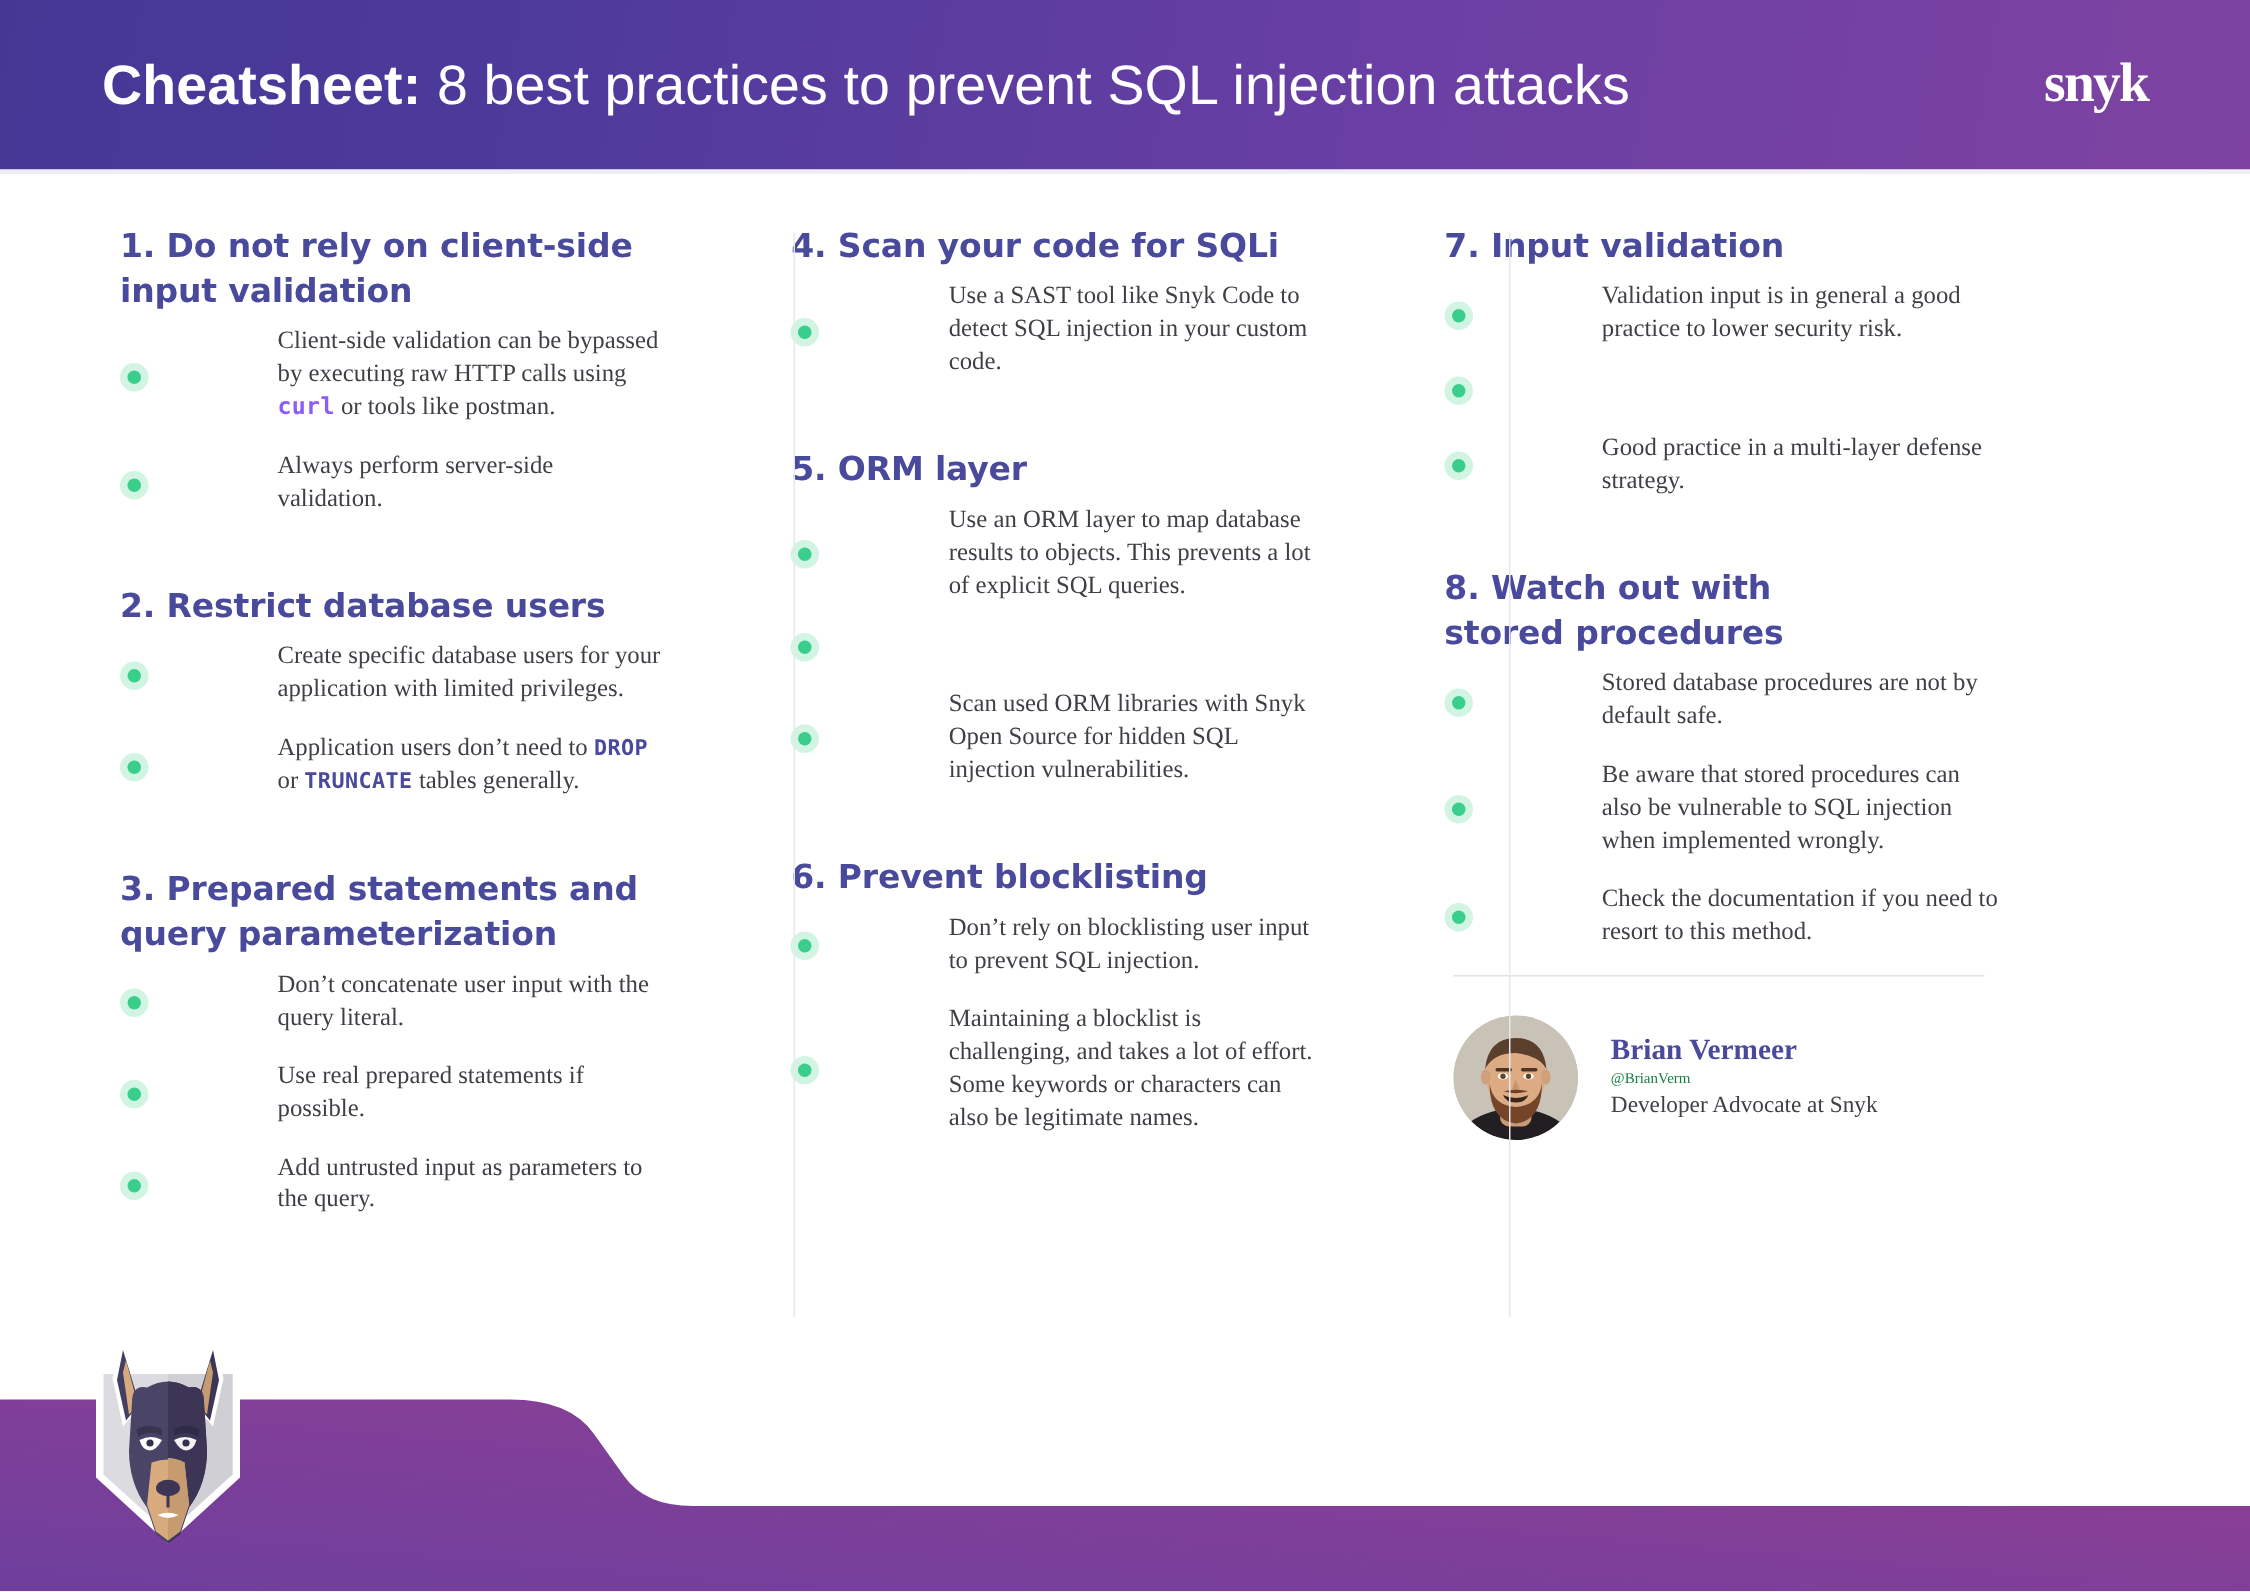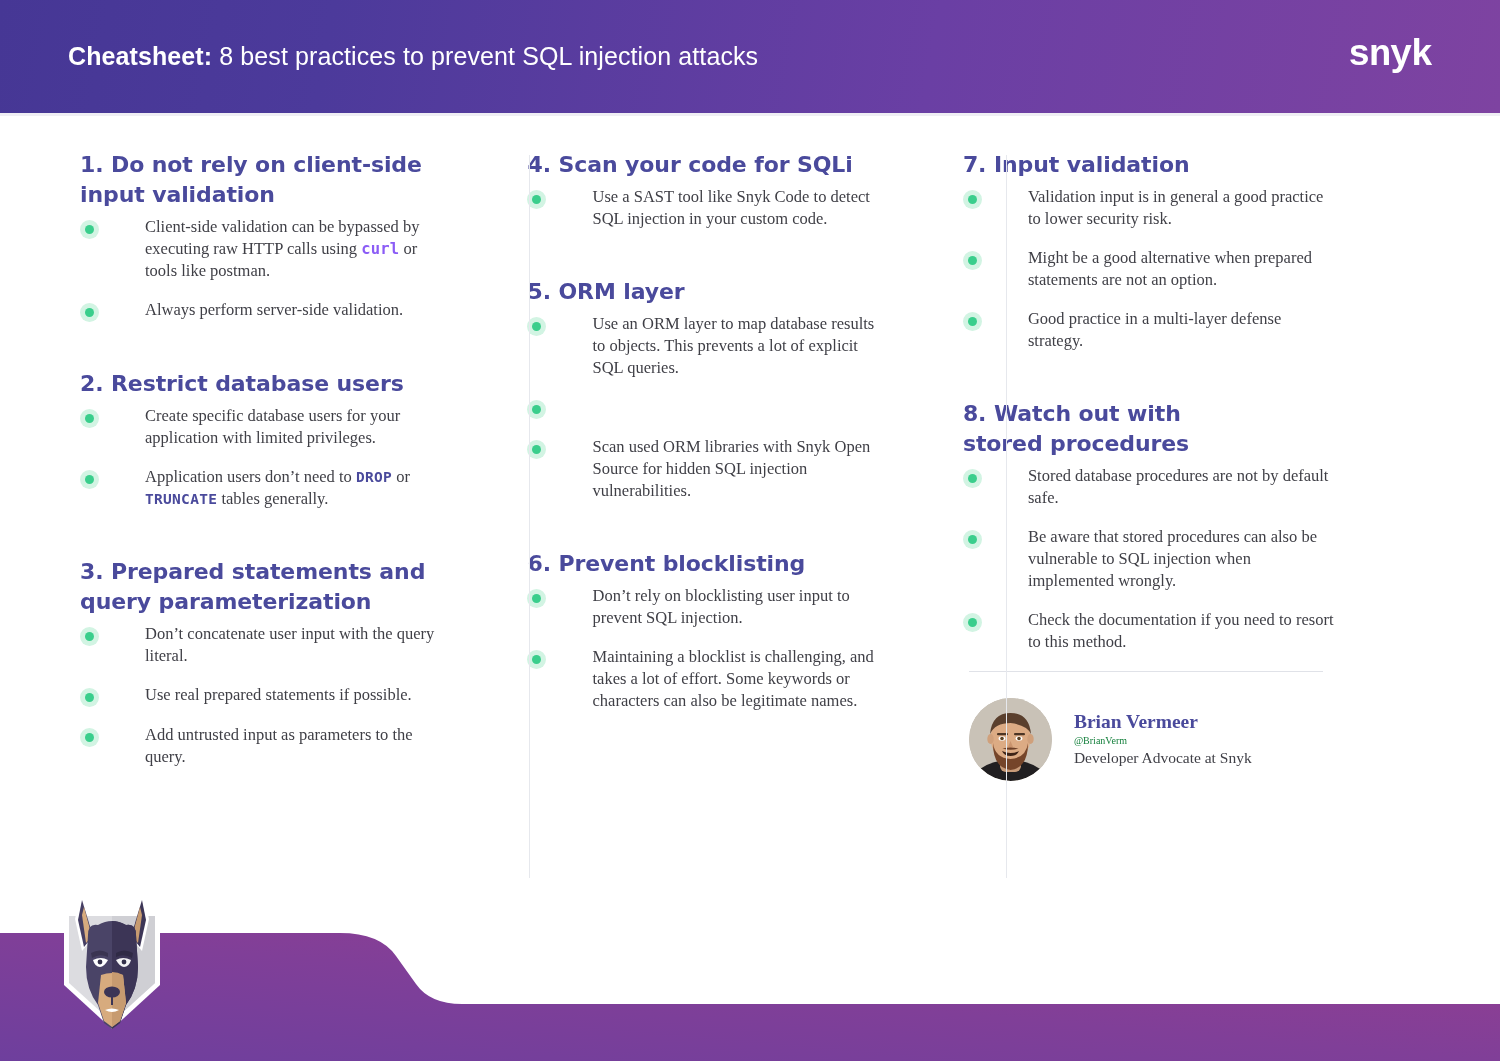--- a/index.html
+++ b/index.html
@@ -24,35 +24,35 @@
     height: 113px;
     background: linear-gradient(100deg, #463795 0%, #4c3a9b 22%, #6a3fa4 62%, #7e43a1 100%);
     display: flex;
     align-items: center;
     justify-content: space-between;
     box-sizing: border-box;
     padding: 0 68px 0 68px;
   }
   .header-title {
     color: #ffffff;
-    font-size: 25px;
+    font-size: 37px;
     font-weight: 300;
     letter-spacing: 0.1px;
     white-space: nowrap;
     line-height: 1;
   }
   .header-title .bold {
     font-weight: 700;
   }
   .snyk-logo {
     color: #ffffff;
     font-size: 37px;
     font-weight: 700;
     letter-spacing: -1.2px;
-    font-family: Liberation Mono, monospace;
+    font-family: Liberation Serif, serif;
     line-height: 1;
     position: relative;
     top: -1px;
   }
   .header-underline {
     position: absolute;
     left: 0; top: 113px;
     width: 1500px; height: 3px;
     background: #efeef4;
   }
@@ -93,22 +93,23 @@
     margin: 0 0 6px 0;
     font-family: "DejaVu Sans", sans-serif;
   }
   .bullets {
     list-style: none;
     margin: 0;
     padding: 0;
   }
   .bullet {
     display: flex;
-    align-items: flex-start;
+    align-items: center;
     margin-bottom: 17px;
+    gap: 40px;
   }
   .bullet-dot {
     flex: 0 0 auto;
     width: 19px;
     height: 19px;
     border-radius: 50%;
     background: #d2f4e3;
     position: relative;
     margin-top: 4px;
   }
@@ -307,21 +308,20 @@
     <div id="col2-sections">
         <div class="section">
           <div class="section-title">7. Input validation</div>
           <ul class="bullets">
             <li class="bullet">
               <span class="bullet-dot"></span>
               <span class="bullet-text"><span>Validation input is in general a good practice to lower security risk.</span></span>
             </li>
             <li class="bullet">
               <span class="bullet-dot"></span>
-              <span class="bullet-text"><span>Might be a good alternative when prepared statements are not an option.</span></span>
             </li>
             <li class="bullet">
               <span class="bullet-dot"></span>
               <span class="bullet-text"><span>Good practice in a multi-layer defense strategy.</span></span>
             </li>
           </ul>
         </div>
         <div class="gap-lg"></div>
         <div class="section">
           <div class="section-title">8. Watch out with<br><span>stored procedures</span></div>

